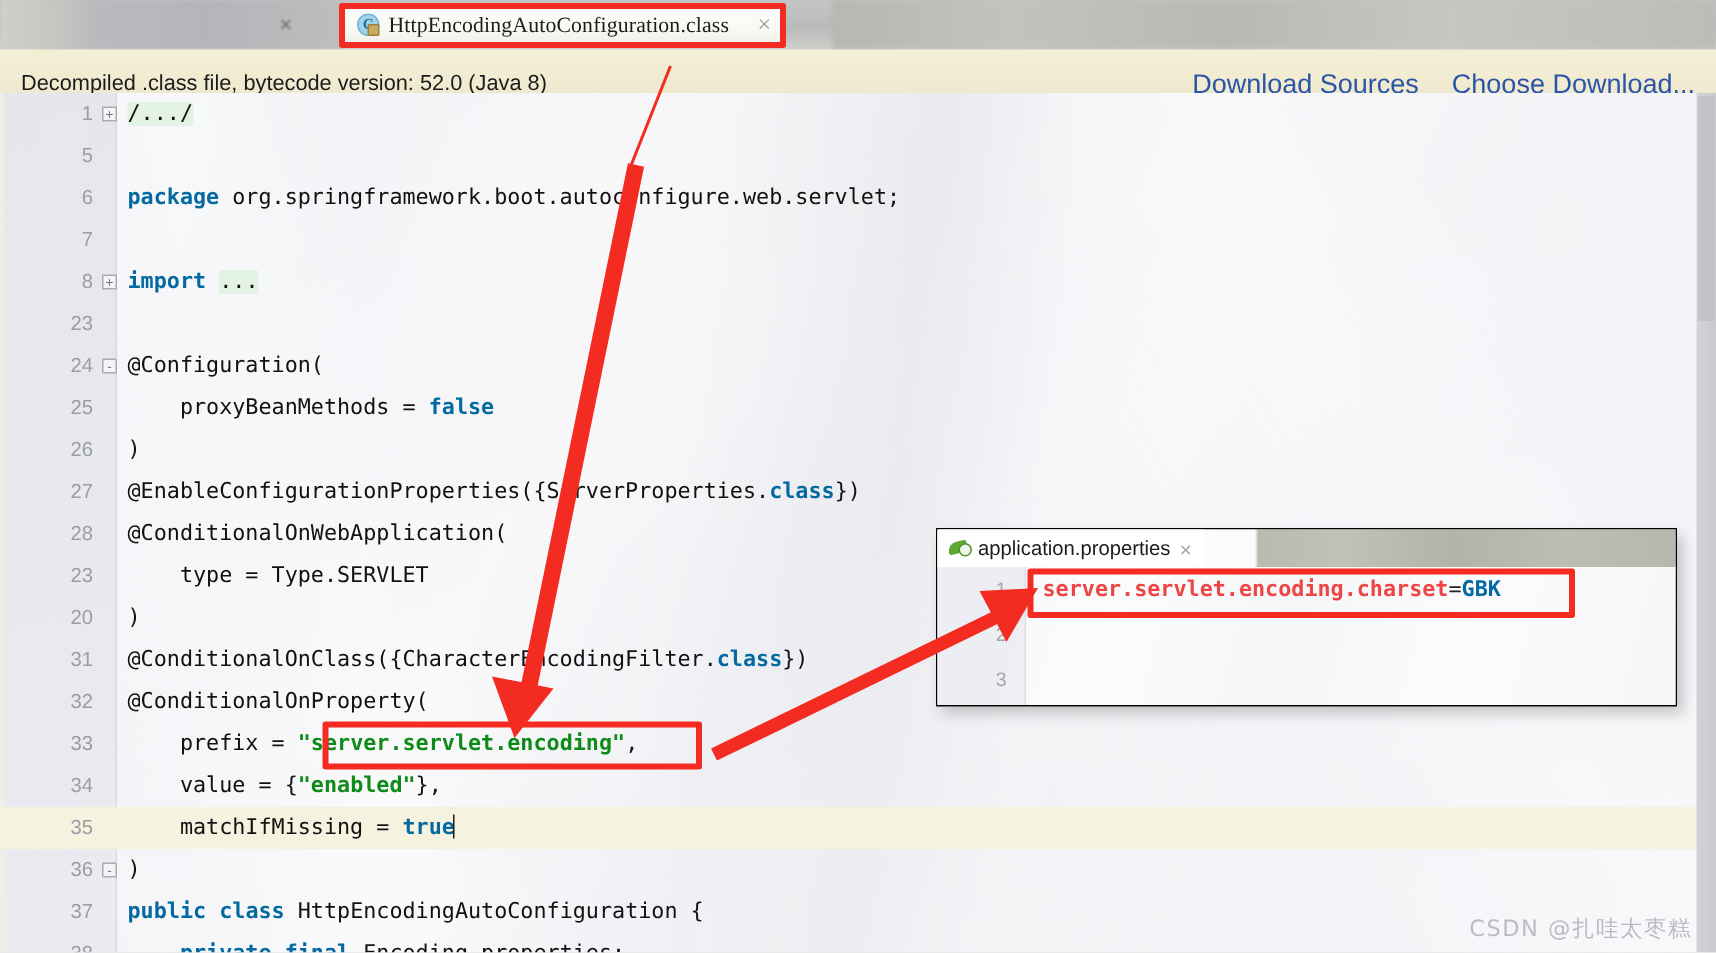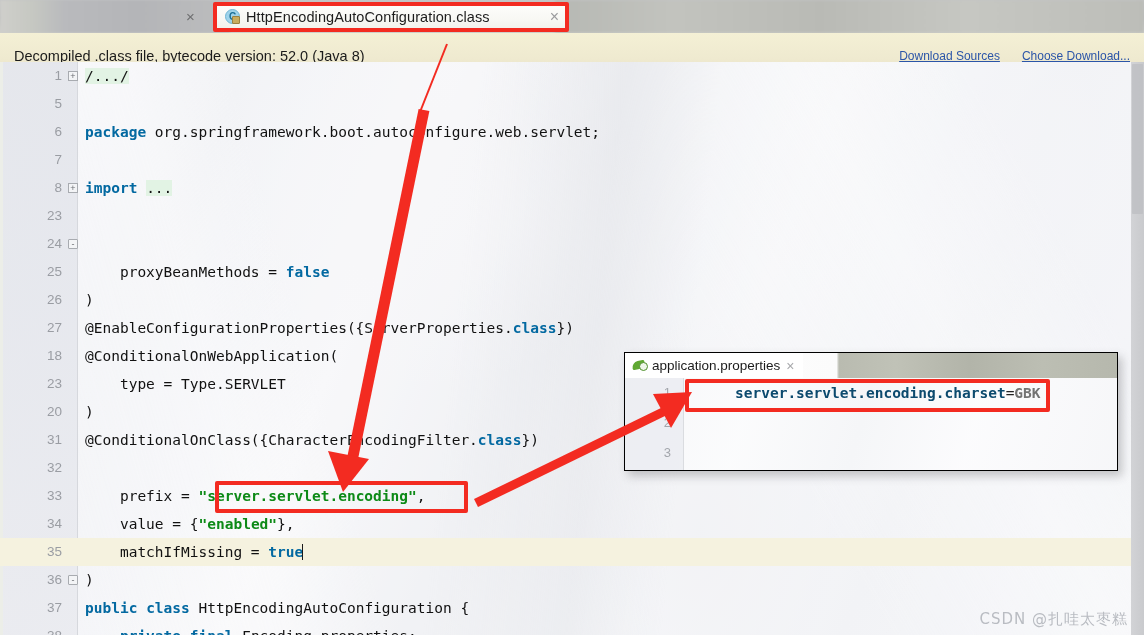--- a/index.html
+++ b/index.html
@@ -24,22 +24,22 @@
   .tabbar .blurstrip2{
     position:absolute;left:555px;top:0;width:589px;height:33px;
     background:linear-gradient(90deg,#b6b8b3 0%,#c2c3be 20%,#b9bab5 45%,#c6c7c2 70%,#bcbdb8 100%);
     filter:blur(1.4px);
   }
   .inactive-close{
     position:absolute;left:183px;top:9px;width:15px;height:15px;
     color:#6d6e70;font-size:15px;line-height:15px;text-align:center;filter:blur(.6px);
   }
   .tab-active-wrap{
-    position:absolute;left:213px;top:2px;width:356px;height:30px;
-    border:4px solid #ef2d22;border-radius:2px;box-sizing:border-box;
+    position:absolute;left:226px;top:2px;width:298px;height:30px;
+    border:4px solid #ef2d22;border-radius:2px;box-sizing:border-box;font-family:Liberation Serif, serif;
   }
   .tab-active{
     position:absolute;left:0;top:0;right:0;bottom:0;
     background:linear-gradient(180deg,#fdfdfb 0%,#f8f8f4 60%,#f2f2ec 100%);
     display:flex;align-items:center;padding:0 6px 0 8px;box-sizing:border-box;
   }
   .tab-ico{
     position:relative;width:16px;height:16px;flex:0 0 16px;margin-right:5px;
   }
   .tab-ico .circ{
@@ -60,21 +60,21 @@
 
   
   .banner{
     position:absolute;left:0;top:33px;width:1144px;height:47px;
     background:linear-gradient(180deg,#f4f0d5 0%,#efead0 55%,#e6e0c4 100%);
     border-bottom:1px solid #c9c5ae;
     display:flex;align-items:center;box-sizing:border-box;
   }
   .banner-text{font-size:14.5px;color:#1b1b1b;padding-left:14px;white-space:nowrap;}
   .banner-links{margin-left:auto;display:flex;gap:22px;padding-right:14px;}
-  .banner-links span{font-size:12px;color:#2b55a8;white-space:nowrap;text-decoration:underline;}
+  .banner-links span{font-size:18px;color:#2b55a8;white-space:nowrap;text-decoration:underline;}
 
   
   .editor{
     position:absolute;left:0;top:62px;width:1144px;height:573px;
     background:#fbfbfd;overflow:hidden;
   }
   
   .bgimg{
     position:absolute;inset:0;opacity:.55;
     background:
@@ -157,23 +157,23 @@
   .props-body{position:absolute;left:0;top:25px;right:0;bottom:0;background:#fcfcfd;overflow:hidden;}
   .props-bg{
     position:absolute;inset:0;opacity:.5;
     background:linear-gradient(105deg,#f1f2f5 0%,#fafbfc 25%,#eef0f3 48%,#fbfbfd 70%,#f0f1f4 100%);
   }
   .props-gutter{position:absolute;left:0;top:0;width:58px;height:100%;background:rgba(232,234,239,.7);}
   .props-gutline{position:absolute;left:58px;top:0;width:1px;height:100%;background:#dadce0;}
   .prow{position:relative;height:30px;line-height:30px;font-family:"DejaVu Sans Mono",monospace;font-size:14.5px;}
   .pln{position:absolute;left:0;top:0;width:46px;text-align:right;color:#a3a6ac;font-size:13px;font-family:"Liberation Sans",sans-serif;}
   .psrc{position:absolute;left:70px;top:0;white-space:pre;}
-  .pkey{color:#0c4a6e;font-weight:bold;margin-left:40px;}
+  .pkey{color:#ef4444;font-weight:bold;}
   .peq{color:#222;}
-  .pval{color:#737373;font-weight:bold;}
+  .pval{color:#0369a1;font-weight:bold;}
 
   
   .redbox{position:absolute;border:4px solid #f32b21;box-sizing:border-box;border-radius:2px;}
   .arrow{position:absolute;left:0;top:0;width:1144px;height:635px;pointer-events:none;}
 
   .watermark{
     position:absolute;right:16px;bottom:6px;
     font-size:15px;color:#b9bcc2;letter-spacing:1px;
     font-family:"DejaVu Sans",sans-serif;white-space:nowrap;
   }
@@ -214,29 +214,29 @@
     <div class="gutter"></div>
     <div class="leftstripe"></div>
     <div class="gutter-line"></div>
     <div class="code" id="code-rows">
         <div class="row"><span class="ln">1</span><span class="fold">+</span><span class="src"><span class="folded">/.../</span></span></div>
         <div class="row"><span class="ln">5</span><span class="src"></span></div>
         <div class="row"><span class="ln">6</span><span class="src"><span class="kw">package</span><span> org.springframework.boot.autoconfigure.web.servlet;</span></span></div>
         <div class="row"><span class="ln">7</span><span class="src"></span></div>
         <div class="row"><span class="ln">8</span><span class="fold">+</span><span class="src"><span class="kw">import</span><span> </span><span class="folded">...</span></span></div>
         <div class="row"><span class="ln">23</span><span class="src"></span></div>
-        <div class="row"><span class="ln">24</span><span class="fold minus">-</span></div>
+        <div class="row"><span class="ln">24</span><span class="fold minus">-</span><span class="src"><span>@Configuration(</span></span></div>
         <div class="row"><span class="ln">25</span><span class="src"><span>    proxyBeanMethods = </span><span class="kw">false</span></span></div>
         <div class="row"><span class="ln">26</span><span class="src"><span>)</span></span></div>
         <div class="row"><span class="ln">27</span><span class="src"><span>@EnableConfigurationProperties({ServerProperties.</span><span class="kw">class</span><span>})</span></span></div>
-        <div class="row"><span class="ln">18</span><span class="src"><span>@ConditionalOnWebApplication(</span></span></div>
+        <div class="row"><span class="ln">28</span><span class="src"><span>@ConditionalOnWebApplication(</span></span></div>
         <div class="row"><span class="ln">23</span><span class="src"><span>    type = Type.SERVLET</span></span></div>
         <div class="row"><span class="ln">20</span><span class="src"><span>)</span></span></div>
         <div class="row"><span class="ln">31</span><span class="src"><span>@ConditionalOnClass({CharacterEncodingFilter.</span><span class="kw">class</span><span>})</span></span></div>
-        <div class="row"><span class="ln">32</span></div>
+        <div class="row"><span class="ln">32</span><span class="src"><span>@ConditionalOnProperty(</span></span></div>
         <div class="row"><span class="ln">33</span><span class="src"><span>    prefix = </span><span class="str">"server.servlet.encoding"</span><span>,</span></span></div>
         <div class="row"><span class="ln">34</span><span class="src"><span>    value = {</span><span class="str">"enabled"</span><span>},</span></span></div>
         <div class="row hl"><span class="ln">35</span><span class="src"><span>    matchIfMissing = </span><span class="kw">true</span><span class="caret"></span></span></div>
         <div class="row"><span class="ln">36</span><span class="fold minus">-</span><span class="src"><span>)</span></span></div>
         <div class="row"><span class="ln">37</span><span class="src"><span class="kw">public</span><span> </span><span class="kw">class</span><span> HttpEncodingAutoConfiguration {</span></span></div>
         <div class="row"><span class="ln">38</span><span class="src"><span>    </span><span class="kw">private</span><span> </span><span class="kw">final</span><span> Encoding properties;</span></span></div>
       </div>
     <div class="vscroll">
       <div class="thumb"></div>
     </div>

